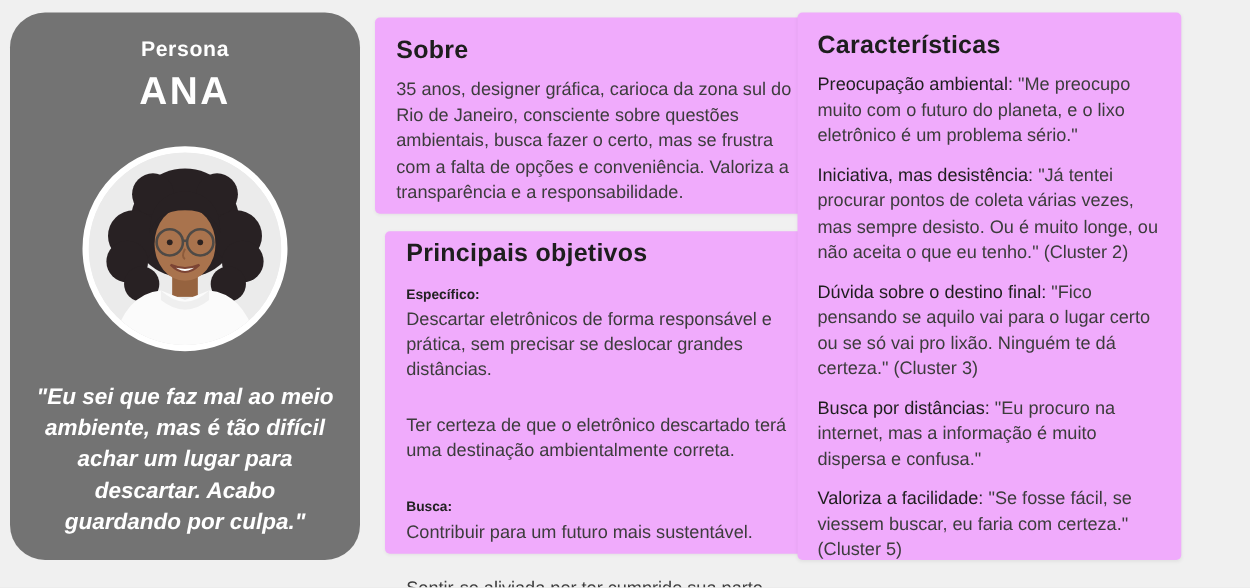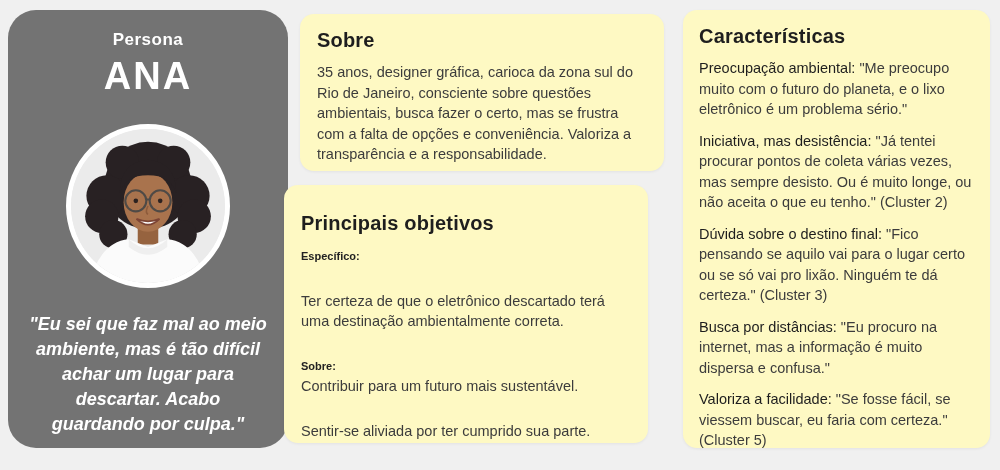--- a/index.html
+++ b/index.html
@@ -24,21 +24,21 @@
     text-align: center;
   }
   .persona-label {
     padding-top: 20px;
     font-size: 17px;
     font-weight: 700;
     letter-spacing: .5px;
   }
   .persona-name {
     margin-top: 5px;
-    font-size: 38px;
+    font-size: 31px;
     font-weight: 800;
     letter-spacing: 2px;
   }
   .avatar {
     width: 164px; height: 164px;
     margin: 26px auto 0;
     border-radius: 50%;
     border: 5px solid #ffffff;
     background: #ebebeb;
     overflow: hidden;
@@ -49,35 +49,35 @@
     padding: 0 20px;
     font-size: 18px;
     line-height: 25px;
     font-style: italic;
     font-weight: 600;
   }
 
   
   .card {
     position: absolute;
-    background: #fef9c3;
-    border-radius: 14px;
+    background: #f0abfc;
+    border-radius: 4px;
     box-shadow: 0 1px 3px rgba(0,0,0,.06);
     color: #3c3c3c;
   }
   .card h2 {
     font-size: 20px;
     line-height: 22px;
     font-weight: 800;
     color: #1e1e1e;
     letter-spacing: .2px;
   }
   .card-sobre  { left: 300px; top: 14px;  width: 364px; height: 157px; padding: 15px 17px 0; }
-  .card-obj    { left: 284px; top: 185px; width: 364px; height: 258px; padding: 27px 17px 0; }
-  .card-carac  { left: 683px; top: 10px;  width: 307px; height: 438px; padding: 15px 16px 0; }
+  .card-obj    { left: 308px; top: 185px; width: 364px; height: 258px; padding: 7px 17px 0; }
+  .card-carac  { left: 638px; top: 10px;  width: 307px; height: 438px; padding: 15px 16px 0; }
 
   .card-sobre p {
     margin-top: 11px;
     font-size: 14.5px;
     line-height: 20.5px;
   }
 
   .card-obj .sec-label {
     margin-top: 12px;
     font-size: 11px;
@@ -161,22 +161,23 @@
   </div>
 
   <div class="card card-sobre">
     <h2>Sobre</h2>
     <p>35 anos, designer gráfica, carioca da zona sul do Rio de Janeiro, consciente sobre questões ambientais, busca fazer o certo, mas se frustra com a falta de opções e conveniência. Valoriza a transparência e a responsabilidade.</p>
   </div>
 
   <div class="card card-obj">
     <h2>Principais objetivos</h2>
     <div class="sec-label">Específico:</div>
+    <p>Descartar eletrônicos de forma responsável e prática, sem precisar se deslocar grandes distâncias.</p>
     <p class="spaced">Ter certeza de que o eletrônico descartado terá uma destinação ambientalmente correta.</p>
-    <div class="sec-label spaced">Sobre:</div>
+    <div class="sec-label spaced">Busca:</div>
     <p>Contribuir para um futuro mais sustentável.</p>
     <p class="spaced">Sentir-se aliviada por ter cumprido sua parte.</p>
   </div>
 
   <div class="card card-carac">
     <h2>Características</h2>
 
     <p class="item"><b>Preocupação ambiental:</b> <span>"Me preocupo muito com o futuro do planeta, e o lixo eletrônico é um problema sério."</span></p>
 
     <p class="item"><b>Iniciativa, mas desistência:</b> <span>"Já tentei procurar pontos de coleta várias vezes, mas sempre desisto. Ou é muito longe, ou não aceita o que eu tenho." (Cluster 2)</span></p>

